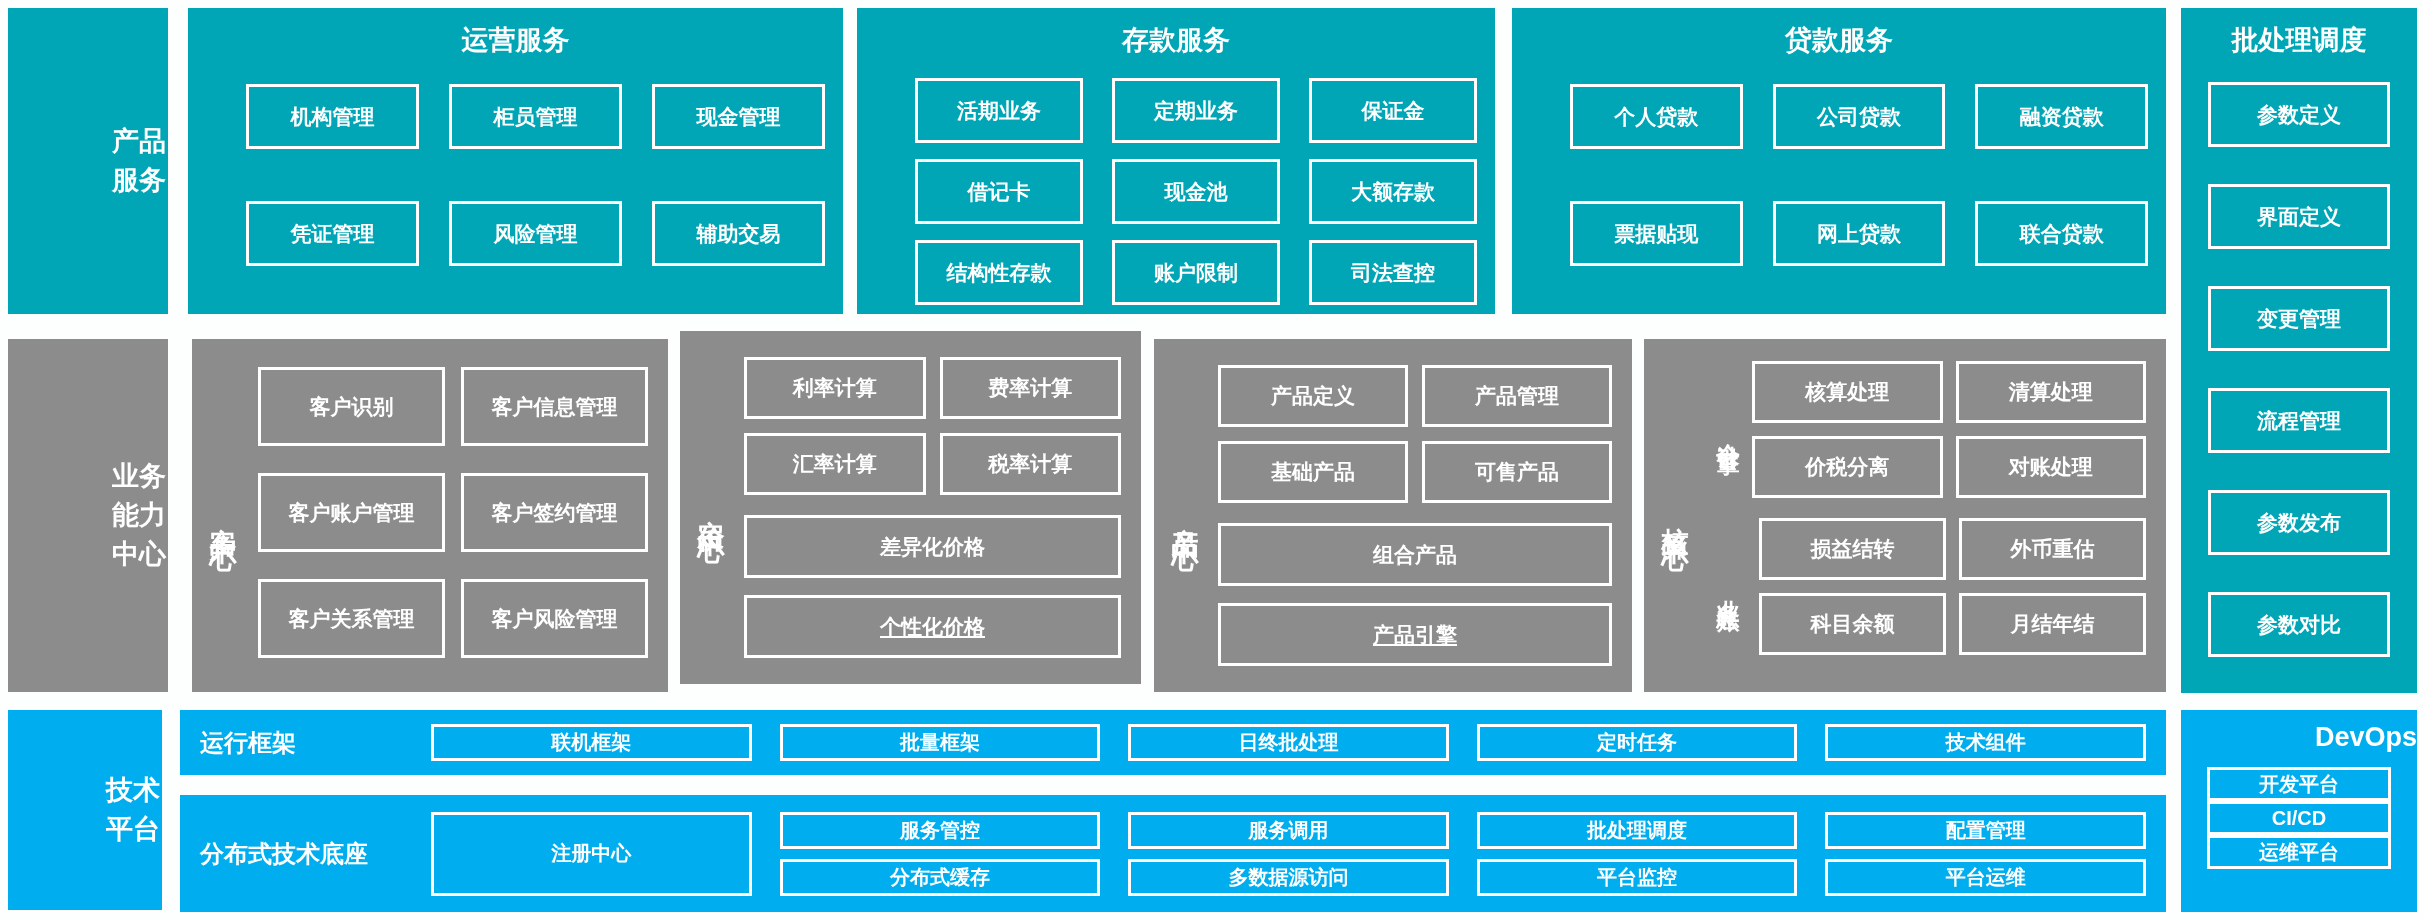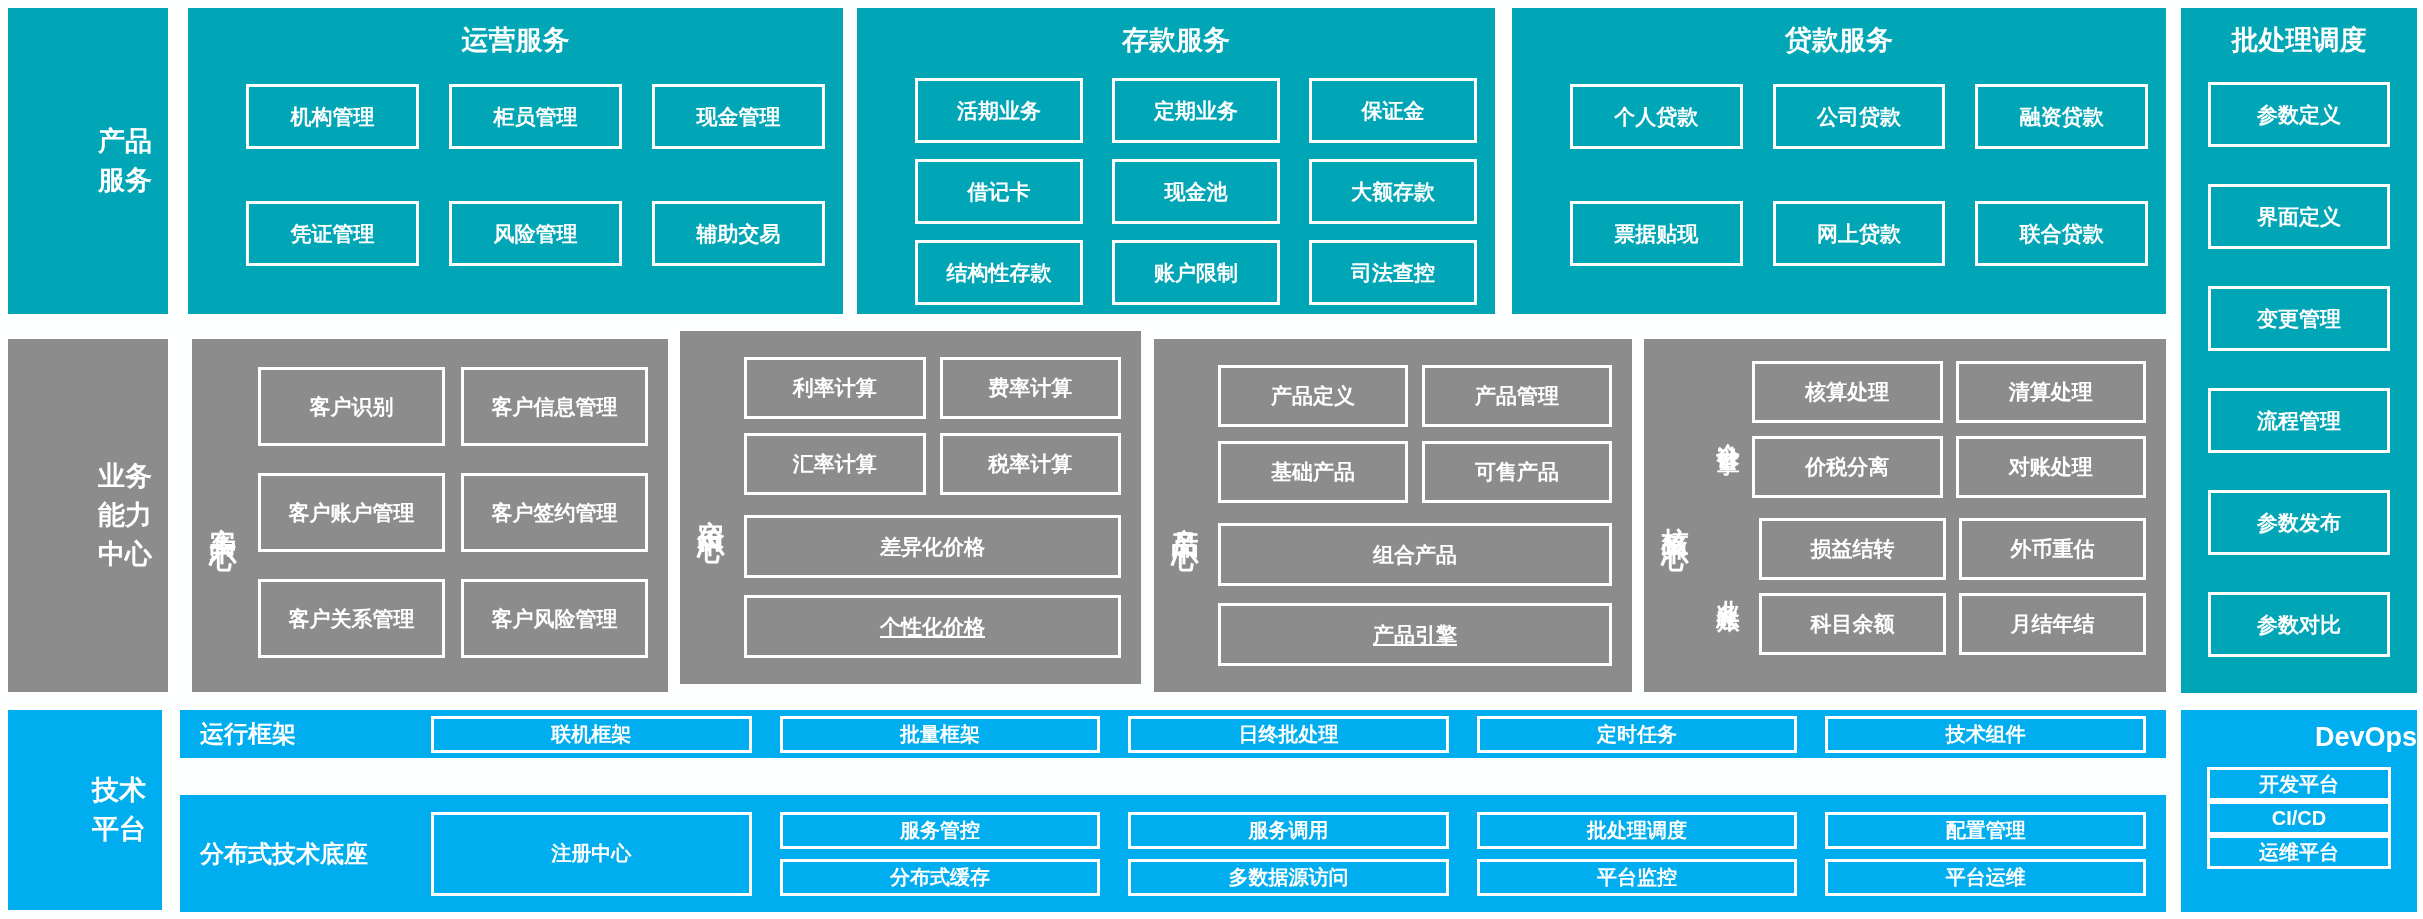--- a/index.html
+++ b/index.html
@@ -12,21 +12,21 @@
   .gray{background:#8c8c8c;}
   .blue{background:#00aeef;}
   .sec{display:flex;flex-direction:column;color:#fff;}
   .sec-title{text-align:center;font-size:27px;font-weight:bold;padding-top:14px;color:#fff;}
   .box{
     border:3px solid #ffffff;display:flex;align-items:center;justify-content:center;
     font-size:21px;font-weight:bold;color:#fff;box-sizing:border-box;text-align:center;
     white-space:nowrap;
   }
   
-  .rail{display:flex;align-items:center;justify-content:flex-end;padding-right:14px;}
+  .rail{display:flex;align-items:center;justify-content:flex-end;}
   .rail-label{width:58px;text-align:center;font-size:27px;font-weight:bold;color:#fff;line-height:1.45;}
   
   .grid3{display:grid;grid-template-columns:repeat(3,1fr);margin-left:40px;}
   #op .grid3,#loan .grid3{padding:26px 18px 0;column-gap:30px;row-gap:52px;grid-auto-rows:65px;}
   #dep .grid3{padding:20px 18px 0;column-gap:29px;row-gap:16px;grid-auto-rows:65px;}
   
   .vlist{display:flex;flex-direction:column;gap:37px;padding:24px 27px 0;}
   .vlist .box{height:65px;flex:none;}
   
   .panel{display:flex;color:#fff;}
@@ -186,21 +186,21 @@
         <div class="acct-grid">
           <div class="box">损益结转</div>
           <div class="box">外币重估</div>
           <div class="box">科目余额</div>
           <div class="box">月结年结</div>
         </div>
       </div>
     </div>
   </div>
 
-  <div id="bar1" class="abs blue bar" style="left:180px;top:710px;width:1986px;height:48px;">
+  <div id="bar1" class="abs blue bar" style="left:180px;top:710px;width:1986px;height:65px;">
     <div class="bar-label">运行框架</div>
     <div class="bar-items">
       <div class="box">联机框架</div>
       <div class="box">批量框架</div>
       <div class="box">日终批处理</div>
       <div class="box">定时任务</div>
       <div class="box">技术组件</div>
     </div>
   </div>
 

